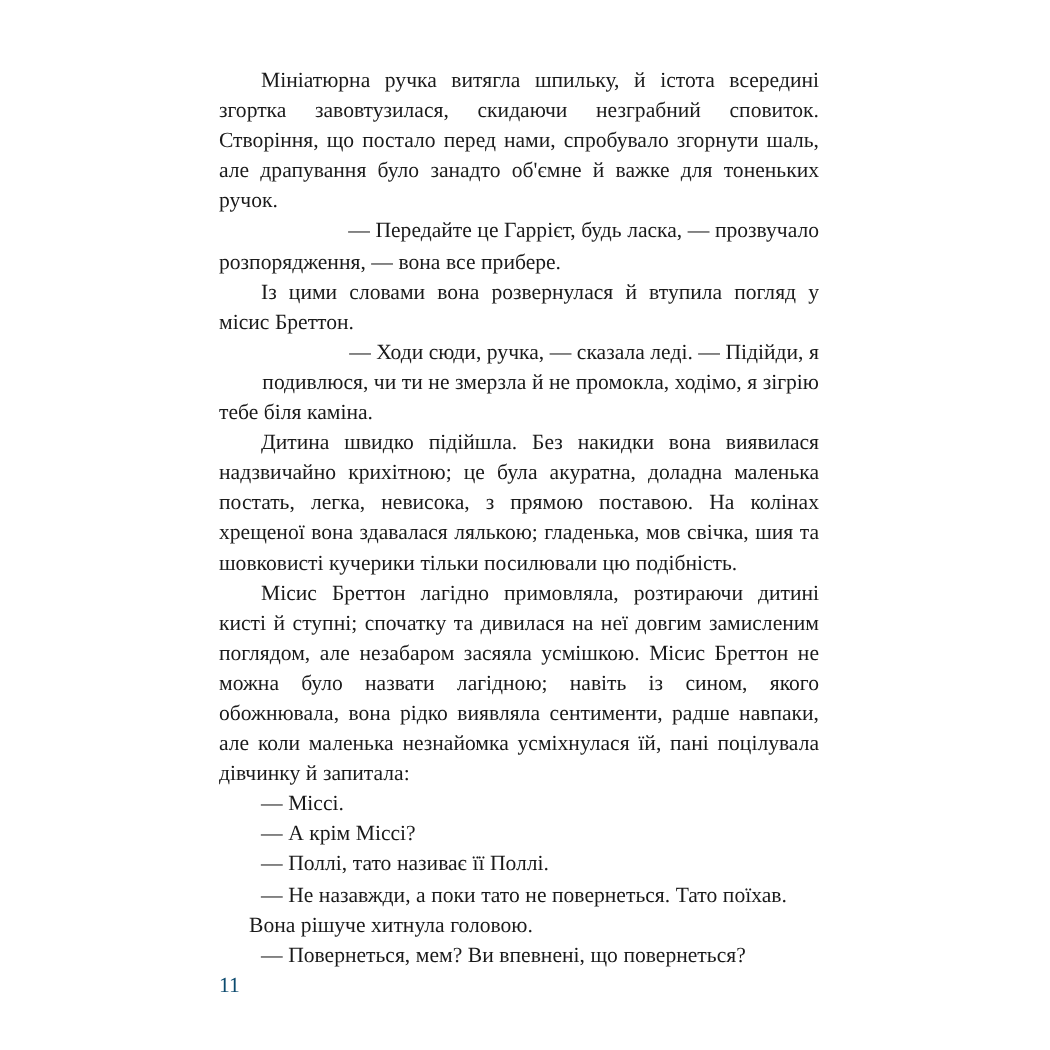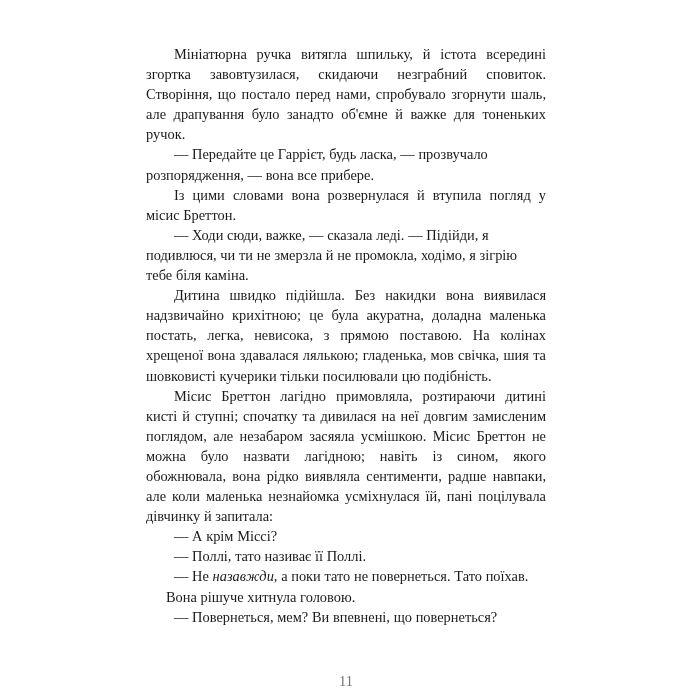--- a/index.html
+++ b/index.html
@@ -37,65 +37,65 @@
     line-height: 20.1px;
     text-align: justify;
     text-align-last: left;
     text-indent: 28px;
     hyphens: manual;
     word-spacing: 0.1px;
   }
 
   
   .para.dialogue {
-    text-align: left;
+    text-align: right;
     text-indent: 28px;
   }
 
   
   .para.inset {
     text-align: right;
     text-indent: 20px;
   }
 
   .ital {
-    font-style: italic;
   }
 
   #folio {
     position: absolute;
-    top: 672px;
+    top: 648px;
     left: 146px;
     width: 400px;
-    text-align: center;
+    text-align: left;
     font-size: 14.4px;
     line-height: 18px;
-    color: #737373;
+    color: #0c4a6e;
   }
 </style>
 </head>
 <body>
 
 <div id="page">
 
   <div id="text-column">
 
     <p class="para">Мініатюрна ручка витягла шпильку, й істота всередині згортка завовтузилася, скидаючи незграбний сповиток. Створіння, що постало перед нами, спробувало згорнути шаль, але драпування було занадто об'ємне й важке для тоненьких ручок.</p>
 
     <p class="para dialogue">— Передайте це Гаррієт, будь ласка, — прозвучало розпорядження, — вона все прибере.</p>
 
     <p class="para">Із цими словами вона розвернулася й втупила погляд у місис Бреттон.</p>
 
-    <p class="para dialogue">— Ходи сюди, важке, — сказала леді. — Підійди, я подивлюся, чи ти не змерзла й не промокла, ходімо, я зігрію тебе біля каміна.</p>
+    <p class="para dialogue">— Ходи сюди, ручка, — сказала леді. — Підійди, я подивлюся, чи ти не змерзла й не промокла, ходімо, я зігрію тебе біля каміна.</p>
 
     <p class="para">Дитина швидко підійшла. Без накидки вона виявилася надзвичайно крихітною; це була акуратна, доладна маленька постать, легка, невисока, з прямою поставою. На колінах хрещеної вона здавалася лялькою; гладенька, мов свічка, шия та шовковисті кучерики тільки посилювали цю подібність.</p>
 
     <p class="para">Місис Бреттон лагідно примовляла, розтираючи дитині кисті й ступні; спочатку та дивилася на неї довгим замисленим поглядом, але незабаром засяяла усмішкою. Місис Бреттон не можна було назвати лагідною; навіть із сином, якого обожнювала, вона рідко виявляла сентименти, радше навпаки, але коли маленька незнайомка усміхнулася їй, пані поцілувала дівчинку й запитала:</p>
 
 
+    <p class="para dialogue">— Міссі.</p>
 
     <p class="para dialogue">— А крім Міссі?</p>
 
     <p class="para dialogue">— Поллі, тато називає її Поллі.</p>
 
 
     <p class="para dialogue"><span>— Не </span><span class="ital">назавжди</span><span>, а поки тато не повернеться. Тато поїхав.</span></p>
 
     <p class="para inset">Вона рішуче хитнула головою.</p>
 

